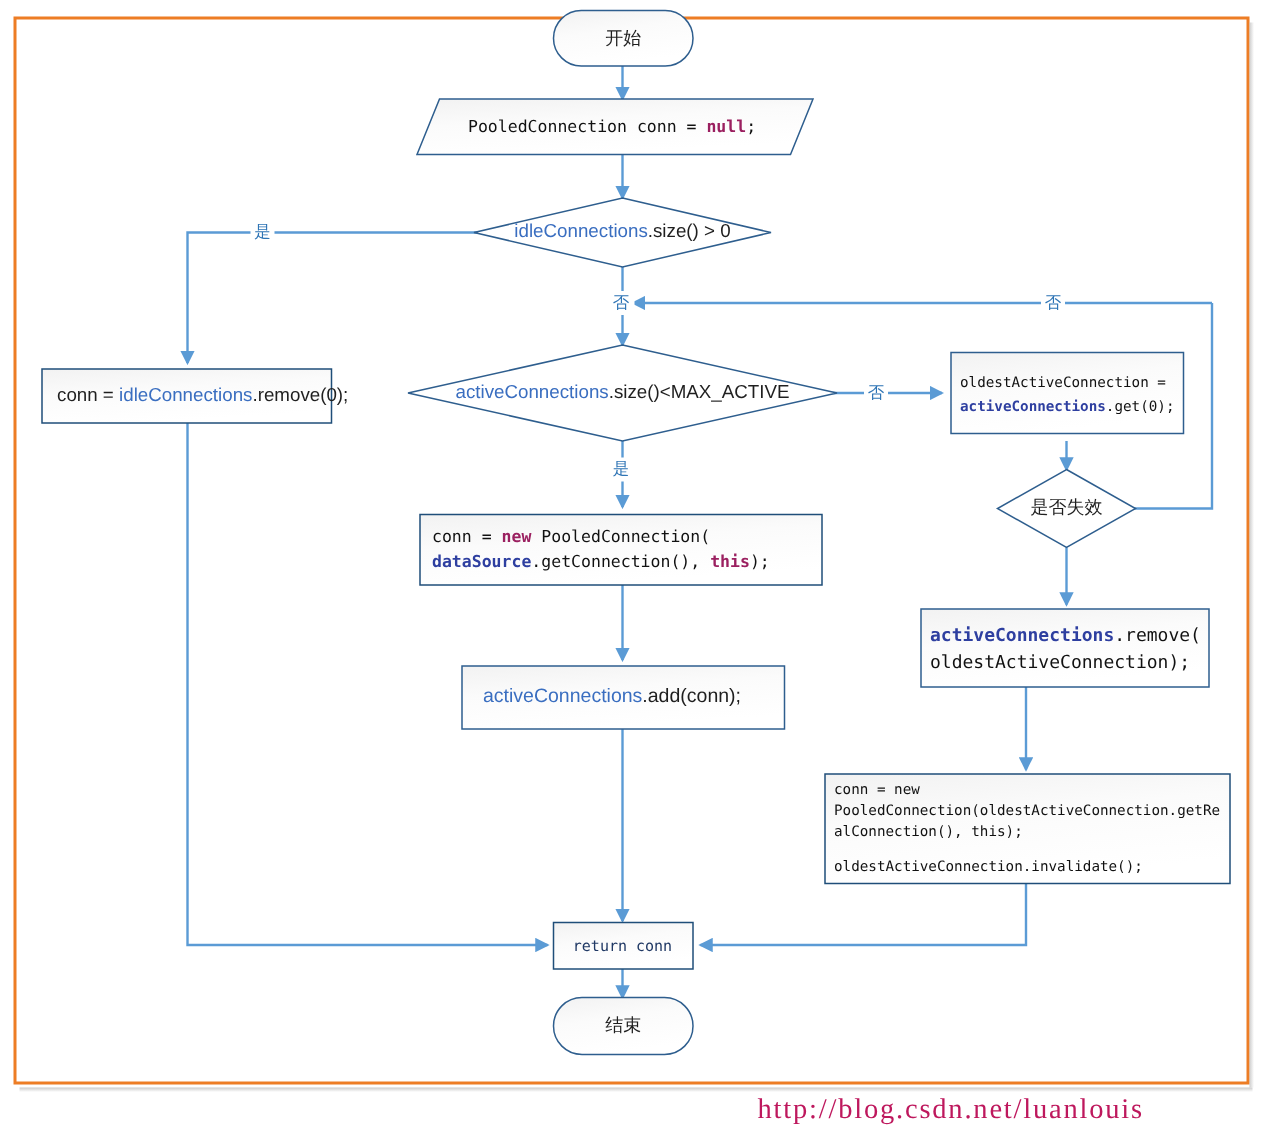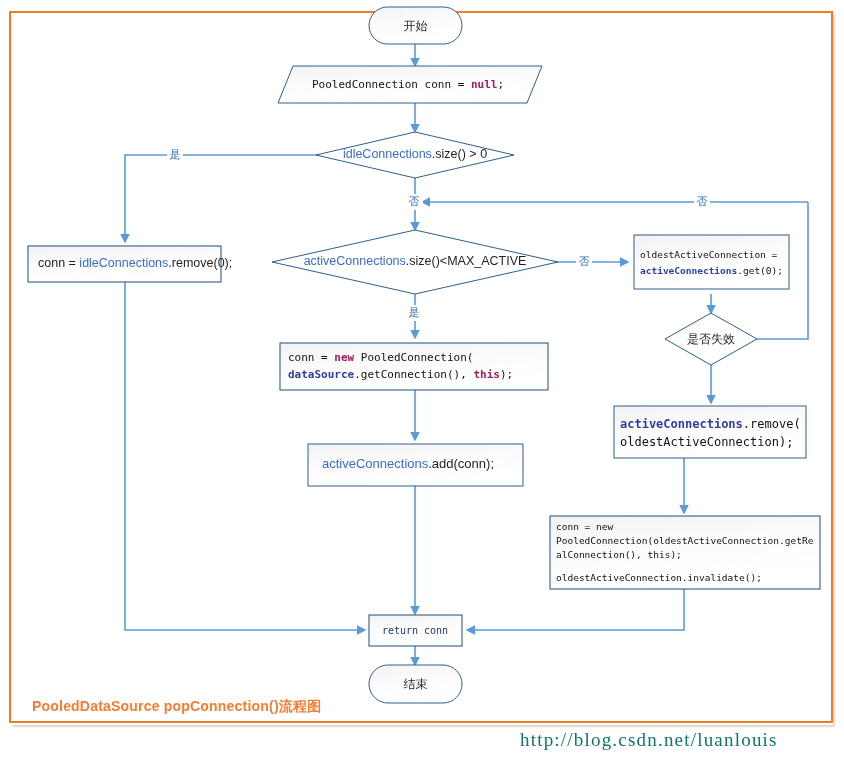--- a/index.html
+++ b/index.html
@@ -53,24 +53,24 @@
     top: 698px;
     font-size: 14px;
     font-weight: bold;
     color: #F07E33;
     font-family: "Liberation Sans", sans-serif;
     letter-spacing: .2px;
     white-space: nowrap;
   }
   .watermark {
     position: absolute;
-    left: 520px;
+    left: 505px;
     top: 729px;
     font-size: 19px;
-    color: #0f766e;
+    color: #be185d;
     font-family: "Liberation Serif", serif;
     letter-spacing: 1.2px;
     white-space: nowrap;
   }
   
   text { dominant-baseline: middle; }
   .t-cn   { font-family: "DejaVu Sans", "Liberation Sans", sans-serif; font-size: 12px; fill: #1f1f1f; }
   .t-cn-lbl { font-family: "DejaVu Sans", "Liberation Sans", sans-serif; font-size: 11px; fill: #2E74B5; }
   .t-ui   { font-family: "Liberation Sans", sans-serif; font-size: 12.5px; fill: #1f1f1f; }
   .t-blue { fill: #3A6EC0; }
@@ -240,15 +240,14 @@
       <rect x="369" y="615" width="93" height="31" class="shape-plain"></rect>
       <text class="t-ret" x="415" y="631" text-anchor="middle">return conn</text>
     </g>
 
     <g>
       <rect x="369" y="665" width="93" height="38" rx="19" ry="19" class="shape-fill"></rect>
       <text class="t-cn" x="415.5" y="684" text-anchor="middle">结束</text>
     </g>
   </svg>
 
-  <div class="caption">PooledDataSource popConnection()流程图</div>
   <div class="watermark">http://blog.csdn.net/luanlouis</div>
 </div>
 
 </body></html>

